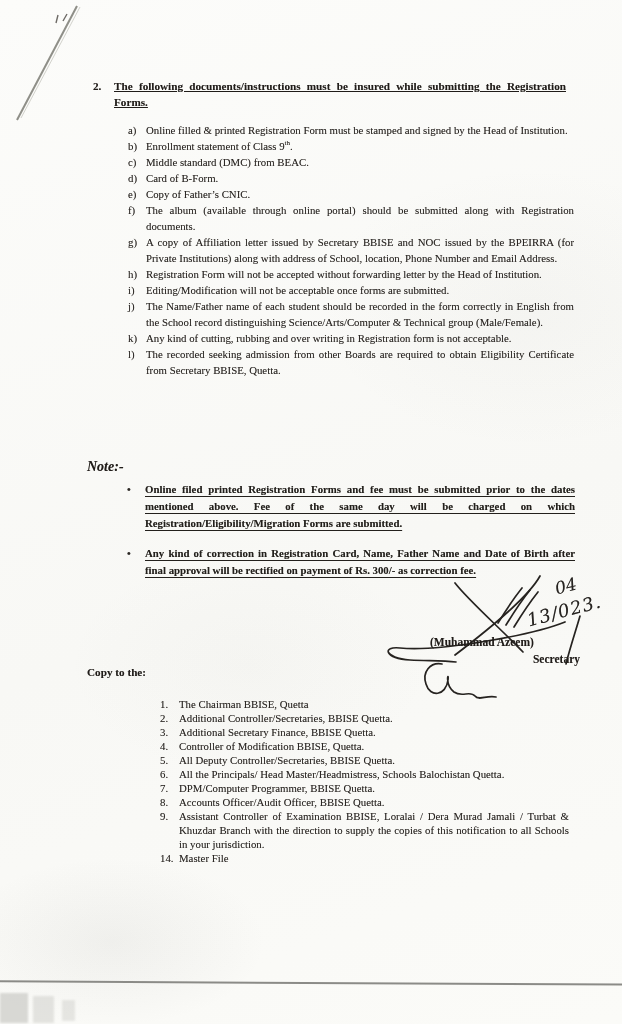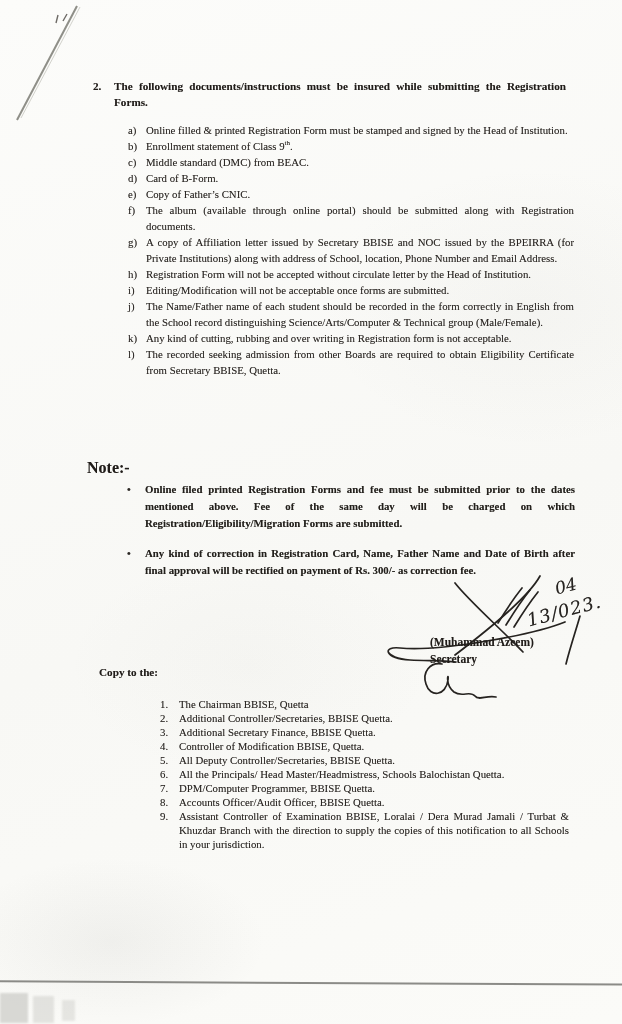--- a/index.html
+++ b/index.html
@@ -18,49 +18,49 @@
   }
   .txt{ text-shadow:0 0 0.6px rgba(43,39,36,0.4); }
 
   
   .crease{ position:absolute; top:0; left:0; }
 
   
   .sec2{ position:absolute; top:78px; left:93px; width:480px; }
   .heading-row{ display:flex; font-weight:bold; font-size:11.2px; line-height:16.2px; color:#201c19; }
   .hnum{ width:21px; flex:0 0 auto; }
-  .htext{ width:452px; text-align:justify; }
+  .htext{ width:452px; text-align:justify;text-decoration:underline; }
   .ins-list{ margin:12px 0 0 35px; width:456px; }
   .ins-item{ display:flex; font-size:10.8px; line-height:16px; }
   .ins-label{ width:18px; flex:0 0 auto; }
   .ins-text{ width:428px; text-align:justify; }
   sup{ font-size:0.65em; vertical-align:super; line-height:0; }
 
   
-  .note-label{ position:absolute; top:459px; left:87px; font-weight:bold; font-size:16px; color:#201c19; }
+  .note-label{ position:absolute; top:459px; left:87px; font-weight:bold; font-size:14px; color:#201c19;font-style:italic; }
   .note-bullets{ position:absolute; top:481px; left:127px; width:450px; }
   .note-bullet{ display:flex; font-size:10.8px; line-height:17px; }
   .note-bullet + .note-bullet{ margin-top:13px; }
   .dot{ width:18px; flex:0 0 auto; font-weight:bold; }
   .note-text{ width:430px; text-align:justify; font-weight:bold; color:#23201c;
-    text-decoration-thickness:1.1px; text-underline-offset:2.5px; }
+    text-decoration:underline; text-decoration-thickness:1.1px; text-underline-offset:2.5px; }
 
   
   .signature{ position:absolute; top:568px; left:380px; width:230px; height:145px; }
   .sig-svg{ position:absolute; top:0; left:0; overflow:visible; }
   .hw{ position:absolute; font-family:"DejaVu Serif",serif; font-style:italic; color:#262320; }
   .hw04{ top:8px; left:175px; font-size:17px; transform:rotate(-14deg); }
   .hwdate{ top:32px; left:146px; font-size:18px; transform:rotate(-15deg); letter-spacing:1px; }
   .sig-name{ position:absolute; top:68px; left:50px; width:150px; text-align:left;
     font-weight:bold; font-size:11.5px; color:#201c19; }
-  .sig-title{ position:absolute; top:85px; left:50px; width:150px; text-align:left;
+  .sig-title{ position:absolute; top:85px; left:50px; width:150px; text-align:right;
     font-weight:bold; font-size:11.5px; color:#201c19;font-family:Liberation Serif, serif; }
 
   
-  .copy-label{ position:absolute; top:666px; left:99px; font-weight:bold; font-size:11.2px; color:#201c19; }
+  .copy-label{ position:absolute; top:666px; left:87px; font-weight:bold; font-size:11.2px; color:#201c19; }
   .copy-list{ position:absolute; top:697px; left:160px; width:415px; height:247px; overflow:hidden; }
   .copy-item{ display:flex; font-size:10.8px; line-height:14px; }
   .copy-num{ width:19px; flex:0 0 auto; }
   .copy-text{ width:390px; text-align:justify; }
 
   
   .bottom-line{ position:absolute; top:982px; left:-4px; width:632px; height:1.6px;
     background:#8b8b87; transform:rotate(0.3deg); }
   .smudge{ position:absolute; background:#cdcdc9; filter:blur(1.2px); }
   .smudge.s1{ top:993px; left:0; width:28px; height:30px; opacity:0.75; }
@@ -107,21 +107,21 @@
         <div class="ins-item">
           <span class="ins-label">f)</span>
           <span class="ins-text">The album (available through online portal) should be submitted along with Registration documents.</span>
         </div>
         <div class="ins-item">
           <span class="ins-label">g)</span>
           <span class="ins-text">A copy of Affiliation letter issued by Secretary BBISE and NOC issued by the BPEIRRA (for Private Institutions) along with address of School, location, Phone Number and Email Address.</span>
         </div>
         <div class="ins-item">
           <span class="ins-label">h)</span>
-          <span class="ins-text">Registration Form will not be accepted without circulate letter by the Head of Institution.</span>
+          <span class="ins-text">Registration Form will not be accepted without forwarding letter by the Head of Institution.</span>
         </div>
         <div class="ins-item">
           <span class="ins-label">i)</span>
           <span class="ins-text">Editing/Modification will not be acceptable once forms are submitted.</span>
         </div>
         <div class="ins-item">
           <span class="ins-label">j)</span>
           <span class="ins-text">The Name/Father name of each student should be recorded in the form correctly in English from the School record distinguishing Science/Arts/Computer &amp; Technical group (Male/Female).</span>
         </div>
         <div class="ins-item">
@@ -197,20 +197,24 @@
         <span class="copy-text">DPM/Computer Programmer, BBISE Quetta.</span>
       </div>
       <div class="copy-item">
         <span class="copy-num">8.</span>
         <span class="copy-text">Accounts Officer/Audit Officer, BBISE Quetta.</span>
       </div>
       <div class="copy-item">
         <span class="copy-num">9.</span>
         <span class="copy-text">Assistant Controller of Examination BBISE, Loralai / Dera Murad Jamali / Turbat &amp; Khuzdar Branch with the direction to supply the copies of this notification to all Schools  in your jurisdiction.</span>
       </div>
+      <div class="copy-item">
+        <span class="copy-num">14.</span>
+        <span class="copy-text">Master File</span>
+      </div>
     </div>
 
   <div class="bottom-line"></div>
   <div class="smudge s1"></div>
   <div class="smudge s2"></div>
   <div class="smudge s3"></div>
 
 </div>
 
 </body></html>

